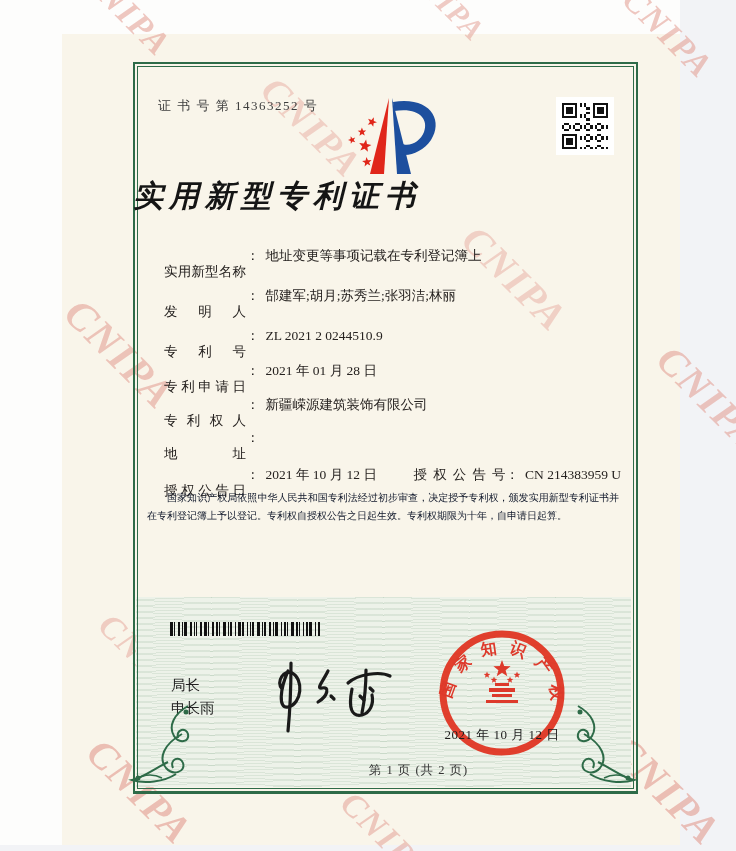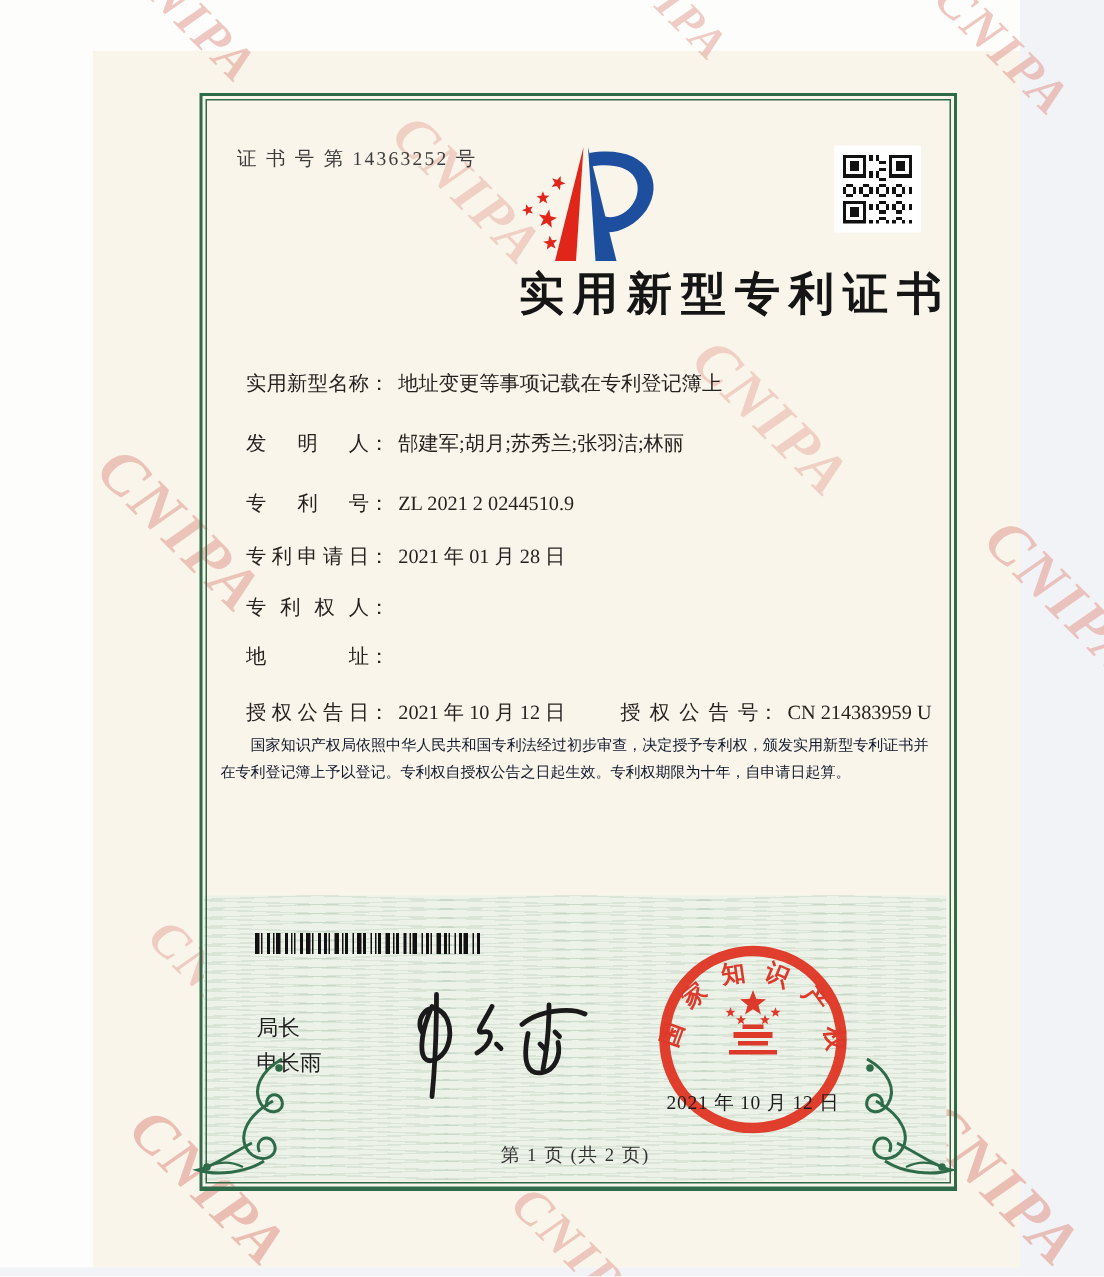--- a/index.html
+++ b/index.html
@@ -9,38 +9,38 @@
   .paper{left:62px;top:34px;width:618px;height:811px;background:#f9f5ea;}
   .right-strip{left:680px;top:0;width:56px;height:851px;background:#f2f3f6;}
   .bottom-strip{left:0;top:845px;width:736px;height:6px;background:#f2f3f6;}
   .frame{left:133px;top:62px;width:501px;height:727px;border:2px solid #2e6b48;border-bottom-width:3px;}
   .frame-inner{position:absolute;inset:2px;border:1px solid #2e6b48;}
   .watermark{color:#e39b90;font-style:italic;font-weight:bold;letter-spacing:2px;
              transform:rotate(45deg);transform-origin:center;white-space:nowrap;pointer-events:none;}
   .cert-no{left:158px;top:97px;font-size:13px;letter-spacing:1.5px;color:#3d3d3d;}
   .logo{left:332px;top:90px;}
   .qr-box{left:556px;top:97px;width:58px;height:58px;background:#ffffff;display:flex;align-items:center;justify-content:center;}
-  .title{left:133px;top:176px;width:501px;text-align:right;font-size:30px;font-weight:bold;
-         letter-spacing:6px;color:#151515;}
+  .title{left:133px;top:176px;width:501px;text-align:left;font-size:30px;font-weight:bold;
+         letter-spacing:6px;color:#151515;font-style:italic;}
   .frow{left:164px;width:460px;font-size:13.5px;color:#262220;display:flex;align-items:flex-start;line-height:19px;}
-  .flabel{display:inline-block;width:82px;text-align:justify;text-align-last:justify;flex:none;}
+  .flabel{display:inline-block;width:82px;text-align:justify;text-align-last:justify;flex:none;margin-top:16px;}
   .fcolon{flex:none;margin-right:6px;}
   .fvalue{flex:1;}
   .fvalue-fixed{flex:none;width:140px;}
   .flabel2{display:inline-block;width:92px;text-align:justify;text-align-last:justify;flex:none;margin-left:8px;}
   .notice{left:147px;top:489px;width:472px;font-size:10px;line-height:18.4px;color:#0f172a;text-align:justify;}
   .notice p{margin:0;text-indent:2em;}
   .panel{left:136px;top:597px;width:495px;height:190px;background-color:#edf2e9;
          background-image:repeating-linear-gradient(2deg,rgba(90,140,100,.13) 0 1px,transparent 1px 6px),
                           repeating-linear-gradient(-2deg,rgba(90,140,100,.13) 0 1px,transparent 1px 6px);}
   .barcode{left:170px;top:622px;width:154px;height:14px;display:flex;align-items:stretch;}
   .barcode div{background:#111;}
   .sig-label{left:171px;font-size:14.5px;font-family:"Liberation Sans","DejaVu Sans",sans-serif;color:#222;}
   .seal-date{left:440px;top:726px;width:124px;text-align:center;font-size:13px;color:#1c1c1c;letter-spacing:0.5px;}
-  .pagenum{left:133px;top:762px;width:501px;text-align:center;font-size:12.5px;color:#333;letter-spacing:1px;}
+  .pagenum{left:133px;top:762px;width:501px;text-align:center;font-size:12.5px;color:#333;letter-spacing:1px;padding-left:35px;}
   .footer-box{left:312px;top:799px;background:#ffffff;padding:4px 14px;font-size:12.5px;color:#333;letter-spacing:2px;}
   svg{display:block;}
 </style>
 </head>
 <body>
 
 <div class="page">
 
   <div class="abs paper"></div>
   <div class="abs right-strip"></div>
@@ -192,20 +192,21 @@
     <span class="fvalue">ZL 2021 2 0244510.9</span>
   </div>
   <div class="abs frow" style="top:361px">
     <span class="flabel">专利申请日</span>
       <span class="fcolon">：</span>
     <span class="fvalue">2021 年 01 月 28 日</span>
   </div>
   <div class="abs frow" style="top:395px">
     <span class="flabel">专利权人</span>
       <span class="fcolon">：</span>
+    <span class="fvalue">新疆嵘源建筑装饰有限公司</span>
   </div>
   <div class="abs frow" style="top:428px">
     <span class="flabel">地址</span>
       <span class="fcolon">：</span>
   </div>
   <div class="abs frow" style="top:465px">
     <span class="flabel">授权公告日</span>
       <span class="fcolon">：</span>
     <span class="fvalue-fixed">2021 年 10 月 12 日</span>
     <span class="flabel2">授权公告号</span>

